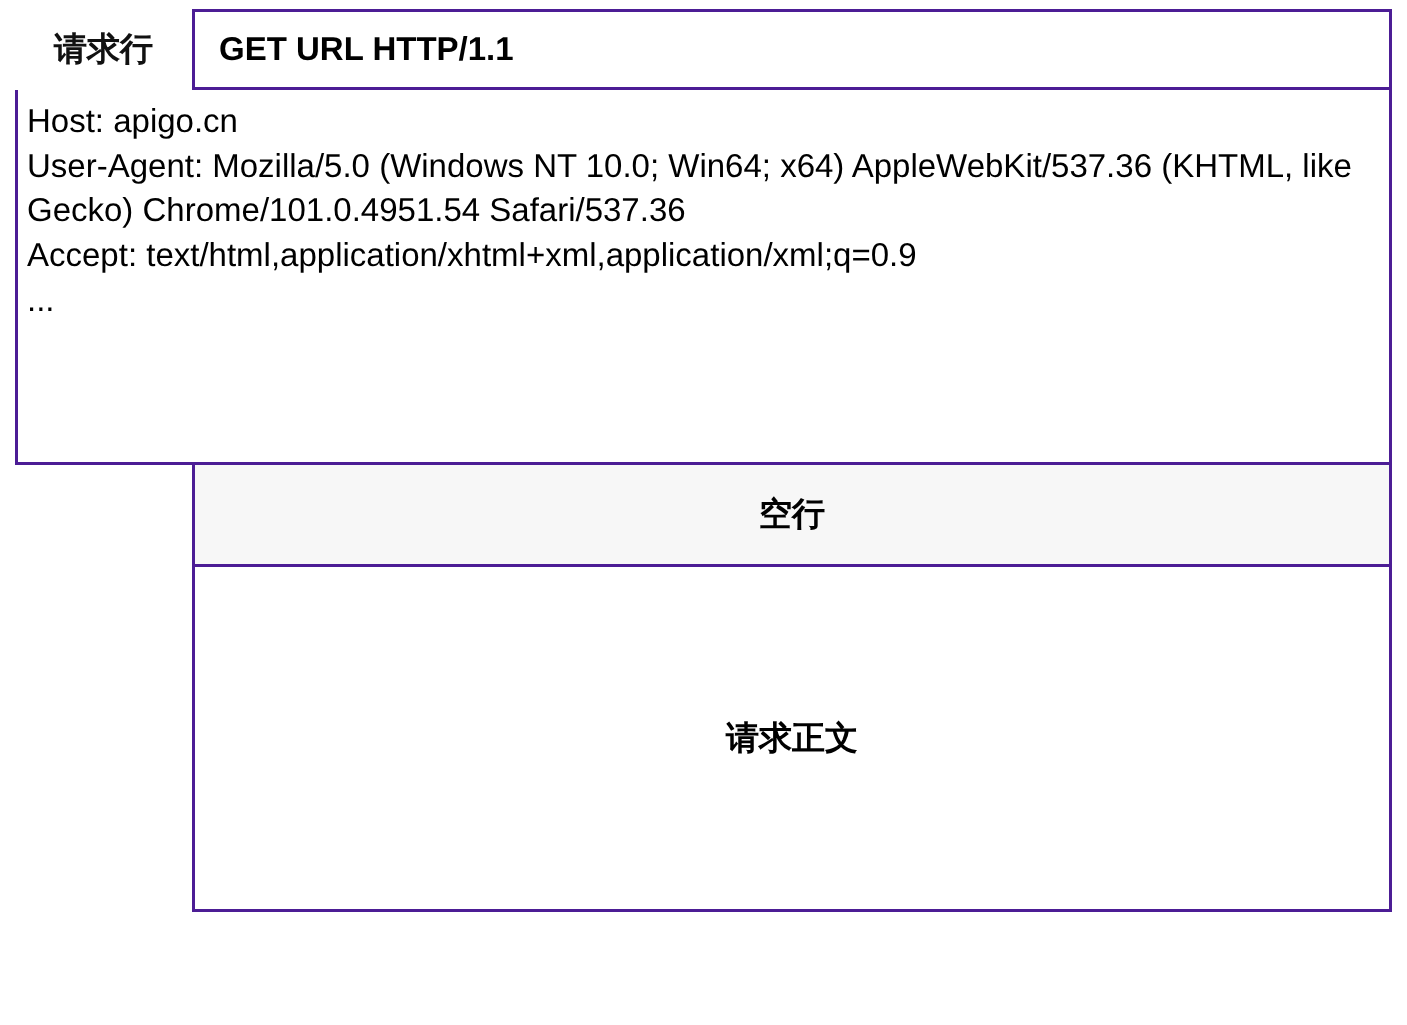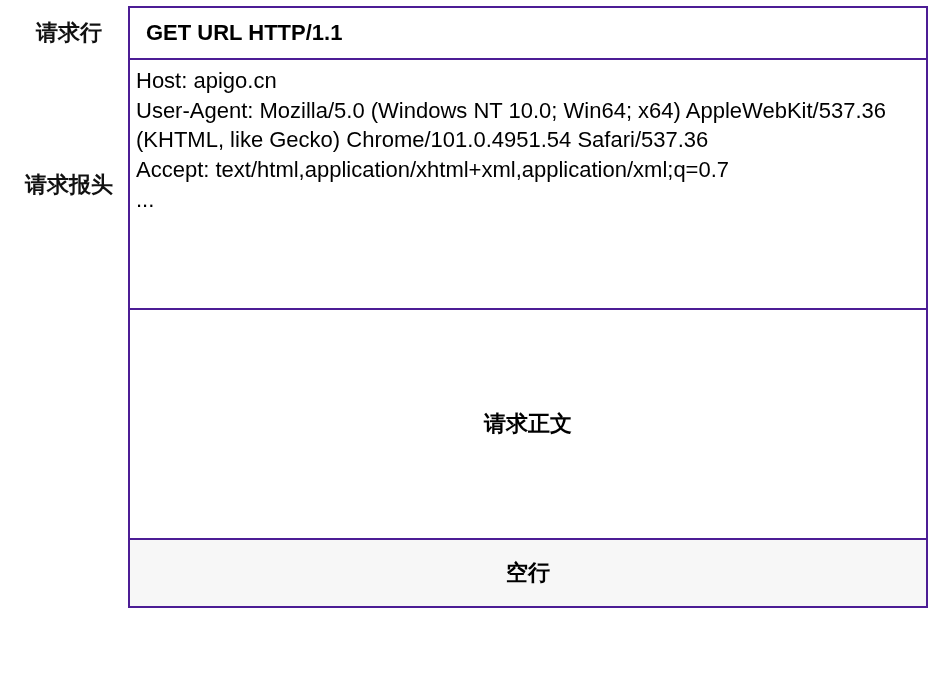--- a/index.html
+++ b/index.html
@@ -80,34 +80,33 @@
 <div class="wrap">
 
   <div class="row">
     <div class="label">请求行</div>
     <div class="box req-line">
       <span>GET URL HTTP/1.1</span>
     </div>
   </div>
 
   <div class="row">
-    <div class="label">请求报头</div>
     <div class="box req-headers">Host: apigo.cn
 User-Agent: Mozilla/5.0 (Windows NT 10.0; Win64; x64) AppleWebKit/537.36 (KHTML, like Gecko) Chrome/101.0.4951.54 Safari/537.36
-Accept: text/html,application/xhtml+xml,application/xml;q=0.7
+Accept: text/html,application/xhtml+xml,application/xml;q=0.9
 ...</div>
+  </div>
+
+  <div class="row">
+    <div class="spacer"></div>
+    <div class="box empty-line">
+      <span>空行</span>
+    </div>
   </div>
 
   <div class="row">
     <div class="spacer"></div>
     <div class="box req-body">
       <span>请求正文</span>
     </div>
   </div>
 
-  <div class="row">
-    <div class="spacer"></div>
-    <div class="box empty-line">
-      <span>空行</span>
-    </div>
-  </div>
-
 </div>
 
 </body></html>

